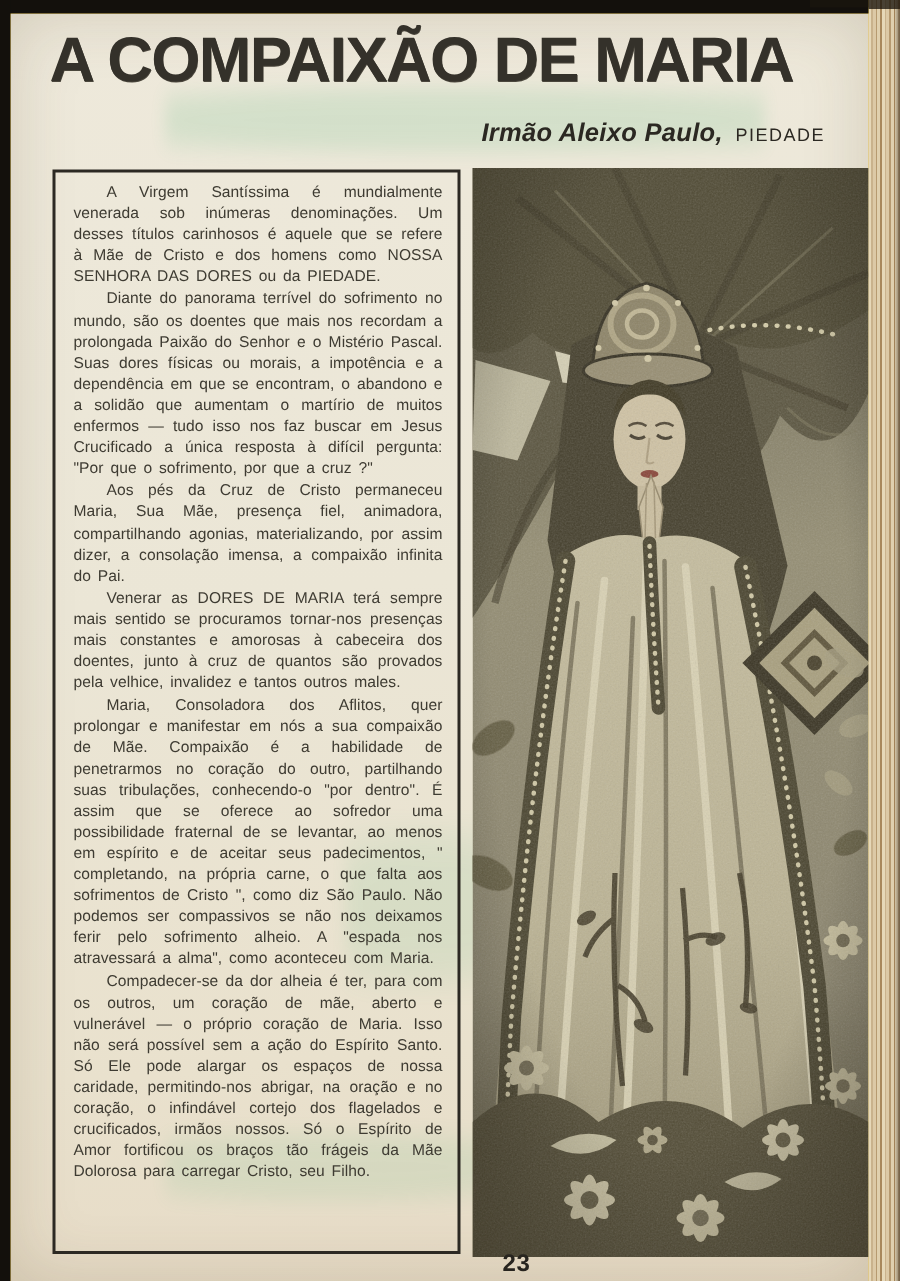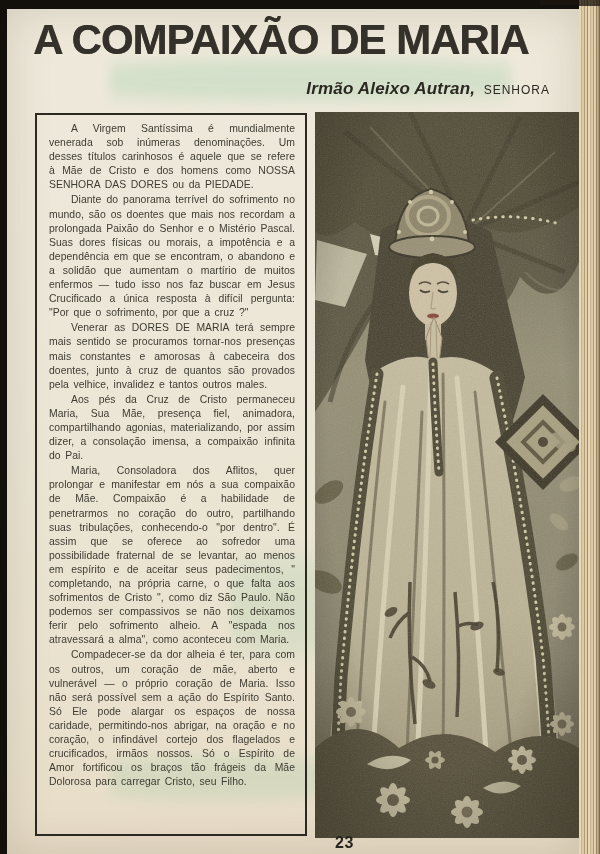--- a/index.html
+++ b/index.html
@@ -64,29 +64,29 @@
 <div class="scan">
 
   <div class="page"></div>
   <div class="bleed b1"></div>
   <div class="bleed b2"></div>
   <div class="bleed b3"></div>
 
   <div class="title">A COMPAIXÃO DE MARIA</div>
 
   <div class="byline">
-    <span class="name">Irmão Aleixo Autran,</span>
-    <span class="role">SENHORA</span>
+    <span class="name">Irmão Aleixo Paulo,</span>
+    <span class="role">PIEDADE</span>
   </div>
 
   <div class="textbox">
     <p>A Virgem Santíssima é mundialmente venerada sob inúmeras denominações. Um desses títulos carinhosos é aquele que se refere à Mãe de Cristo e dos homens como NOSSA SENHORA DAS DORES ou da PIEDADE.</p>
     <p>Diante do panorama terrível do sofrimento no mundo, são os doentes que mais nos recordam a prolongada Paixão do Senhor e o Mistério Pascal. Suas dores físicas ou morais, a impotência e a dependência em que se encontram, o abandono e a solidão que aumentam o martírio de muitos enfermos — tudo isso nos faz buscar em Jesus Crucificado a única resposta à difícil pergunta: "Por que o sofrimento, por que a cruz ?"</p>
+    <p>Aos pés da Cruz de Cristo permaneceu Maria, Sua Mãe, presença fiel, animadora, compartilhando agonias, materializando, por assim dizer, a consolação imensa, a compaixão infinita do Pai.</p>
     <p>Venerar as DORES DE MARIA terá sempre mais sentido se procuramos tornar-nos presenças mais constantes e amorosas à cabeceira dos doentes, junto à cruz de quantos são provados pela velhice, invalidez e tantos outros males.</p>
-    <p>Aos pés da Cruz de Cristo permaneceu Maria, Sua Mãe, presença fiel, animadora, compartilhando agonias, materializando, por assim dizer, a consolação imensa, a compaixão infinita do Pai.</p>
     <p>Maria, Consoladora dos Aflitos, quer prolongar e manifestar em nós a sua compaixão de Mãe. Compaixão é a habilidade de penetrarmos no coração do outro, partilhando suas tribulações, conhecendo-o "por dentro". É assim que se oferece ao sofredor uma possibilidade fraternal de se levantar, ao menos em espírito e de aceitar seus padecimentos, " completando, na própria carne, o que falta aos sofrimentos de Cristo ", como diz São Paulo. Não podemos ser compassivos se não nos deixamos ferir pelo sofrimento alheio. A "espada nos atravessará a alma", como aconteceu com Maria.</p>
     <p>Compadecer-se da dor alheia é ter, para com os outros, um coração de mãe, aberto e vulnerável — o próprio coração de Maria. Isso não será possível sem a ação do Espírito Santo. Só Ele pode alargar os espaços de nossa caridade, permitindo-nos abrigar, na oração e no coração, o infindável cortejo dos flagelados e crucificados, irmãos nossos. Só o Espírito de Amor fortificou os braços tão frágeis da Mãe Dolorosa para carregar Cristo, seu Filho.</p>
   </div>
 
   <div class="photo">
     <svg viewBox="0 0 264 726" preserveAspectRatio="none">
       <defs>
         <linearGradient id="bgG" x1="0" y1="0" x2="0" y2="1">
           <stop offset="0" stop-color="#6e6a57"></stop>
             <stop offset=".35" stop-color="#979177"></stop>

